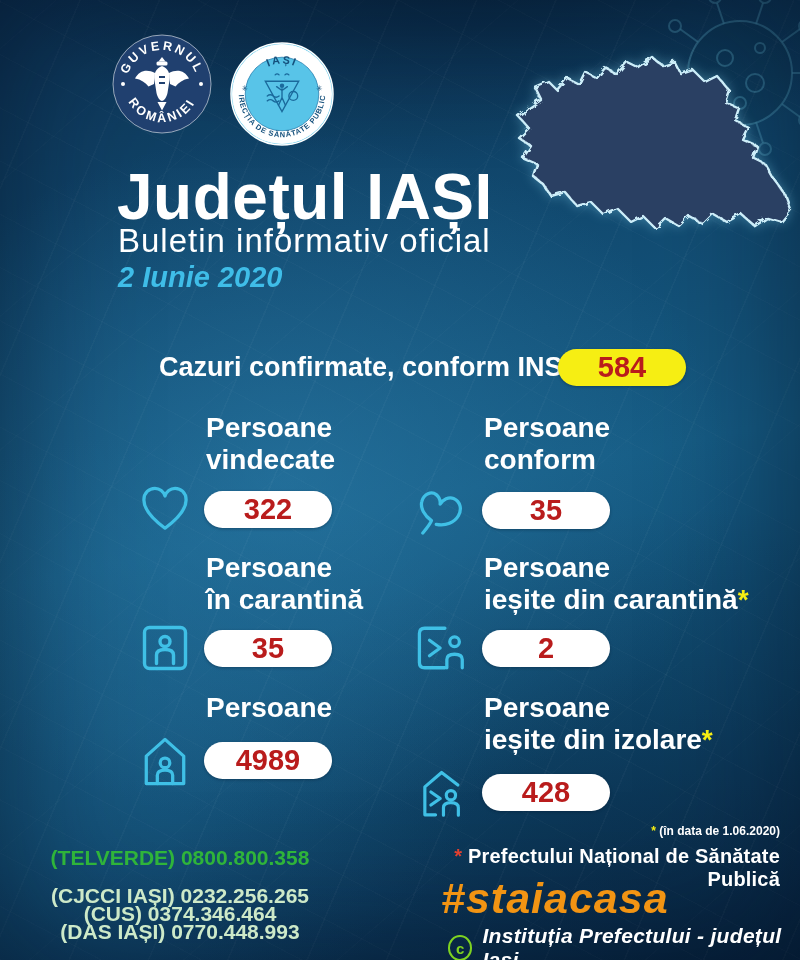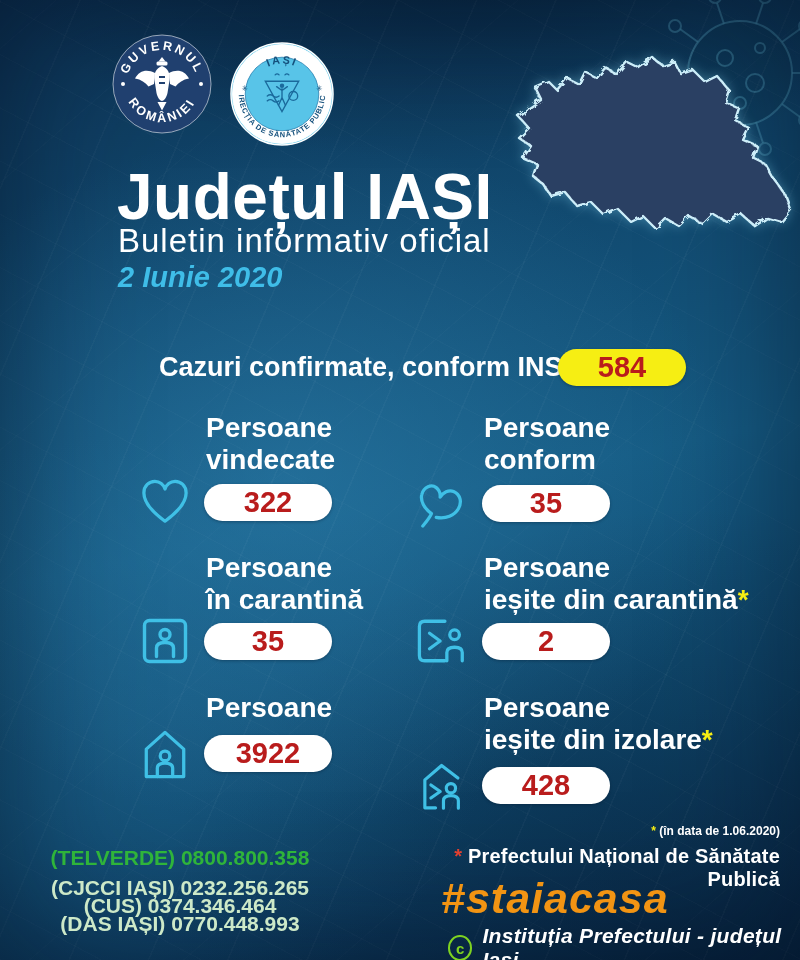--- a/index.html
+++ b/index.html
@@ -39,28 +39,28 @@
   .ast-red{color:#e2402f;font-weight:bold;}
   .ast-yellow{color:#f6ee13;font-weight:bold;}
   .pill{background:#fff;color:#b91c1c;border-radius:19px;width:128px;height:37px;
         display:flex;align-items:center;justify-content:center;
         font-size:29px;font-weight:bold;box-shadow:0 1px 3px rgba(0,20,40,.35);}
   .pill.yellow{background:#f6ee13;left:558px;top:349px;position:absolute;}
 
   
   .stat{position:absolute;width:345px;}
   .stat .label{margin-left:72px;font-size:28px;font-weight:bold;line-height:32px;white-space:nowrap;}
-  .stat .bottom{display:flex;align-items:center;margin-top:2px;}
+  .stat .bottom{display:flex;align-items:center;margin-top:9px;}
   .icon-cell{width:62px;display:flex;justify-content:center;align-items:center;}
   .stat .pill{margin-left:8px;}
   .sicon{stroke:#3fc0e6;fill:none;stroke-width:3.4;stroke-linecap:round;stroke-linejoin:round;}
 
   
   .phones{left:30px;top:846px;width:300px;text-align:center;font-weight:bold;}
-  .phone-main{color:#2fb43a;font-size:21px;margin-bottom:9px;}
+  .phone-main{color:#2fb43a;font-size:21px;margin-bottom:17px;}
   .phone-sub{color:#cde9c8;font-size:21px;line-height:18px;}
   .foot-right{left:430px;top:824px;width:350px;text-align:right;}
   .note1{font-size:12px;font-weight:bold;}
   .note2{font-size:20px;font-weight:bold;margin-top:7px;letter-spacing:.2px;}
   .hashtag{left:441px;top:874px;width:340px;
            font-size:43px;font-weight:bold;font-style:italic;color:#f29413;letter-spacing:1px;}
   .copyright{left:448px;top:924px;display:flex;align-items:center;gap:10px;}
   .c-circle{width:22px;height:22px;border:2.5px solid #7ed321;border-radius:50%;color:#7ed321;
             display:flex;align-items:center;justify-content:center;
             font-size:15px;font-weight:bold;font-style:normal;}
@@ -258,21 +258,21 @@
     </div>
     <div class="bottom">
       <div class="icon-cell">
         <svg width="48" height="54" viewBox="0 0 50 56">
           <path class="sicon" d="M5.5,52.5 V24 L25,6.5 L44.5,24 V52.5 Z"></path>
           <circle class="sicon" cx="25" cy="31" r="5"></circle>
           <path class="sicon" d="M17,52.5 V44 Q17,38.5 25,38.5 Q33,38.5 33,44 V52.5"></path>
         </svg>
       </div>
       <div class="pill">
-          <span>3922</span>
+          <span>4989</span>
         </div>
     </div>
   </div>
 
   <div class="stat" style="left:412px;top:692px;">
     <div class="label">
       <span>Persoane</span><br>
       <span>ieșite din izolare</span><span class="ast-yellow">*</span>
     </div>
     <div class="bottom">

